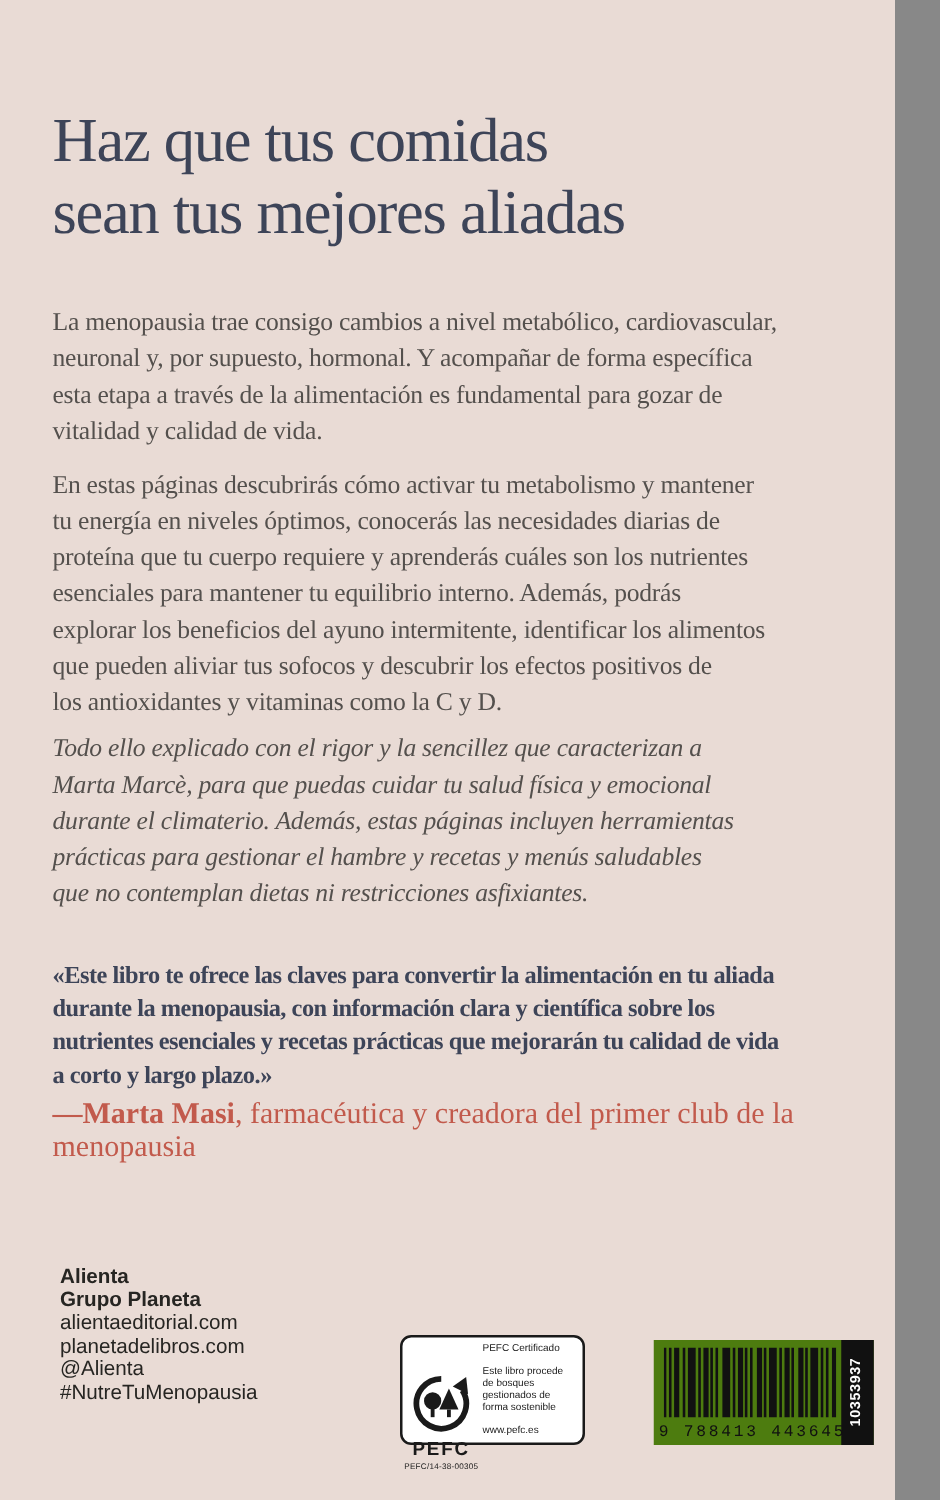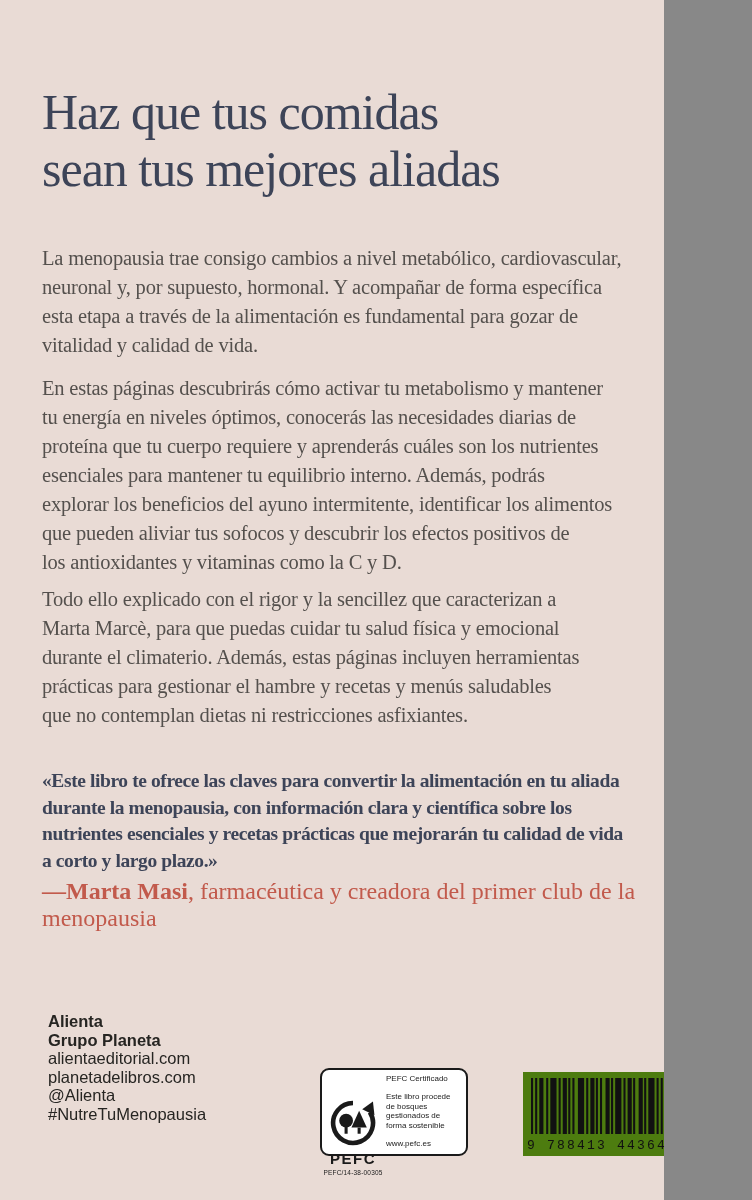--- a/index.html
+++ b/index.html
@@ -1,36 +1,36 @@
 <!DOCTYPE html>
 <html><head>
 <meta charset="utf-8">
 <style>
   html,body{margin:0;padding:0;background:#888;}
   .cover{
     position:relative;
-    width:664px;height:1200px;
+    width:716px;height:1200px;
     background:#e9dbd5;
     overflow:hidden;
     font-family:"Liberation Serif","DejaVu Serif",serif;
   }
   .abs{position:absolute;}
   .title{
     left:42px;top:84px;width:680px;margin:0;
     font-size:50px;line-height:57px;font-weight:400;
     letter-spacing:-1px;color:#3d4458;white-space:pre-line;
   }
   .body-par{
     left:42px;width:690px;margin:0;
     font-size:20.5px;line-height:29px;letter-spacing:-0.2px;
     color:#54504d;white-space:pre-line;
   }
   .p1{top:244px;}
   .p2{top:374px;}
-  .p3{top:585px;}
+  .p3{top:585px;font-style:italic;}
   .quote{
     left:42px;top:768px;width:700px;
     font-size:19.5px;line-height:26.5px;font-weight:700;
     letter-spacing:-0.4px;color:#3d4458;white-space:pre-line;
   }
   .attribution{
     left:42px;top:878px;width:680px;color:#c25a4c;
   }
   .attribution .author{font-size:24px;font-weight:700;}
   .attribution .role{font-size:24px;font-weight:400;}

